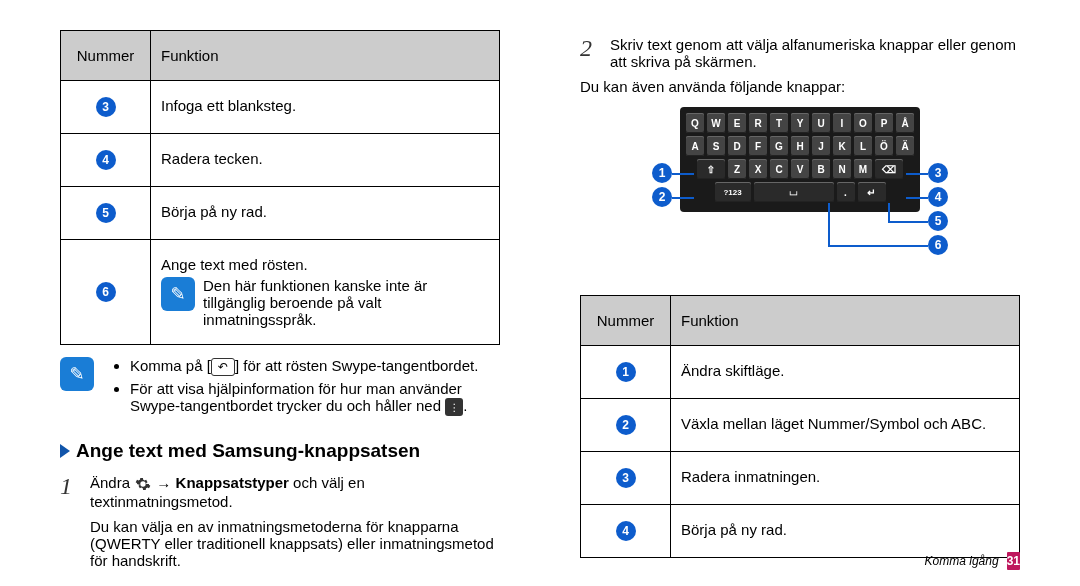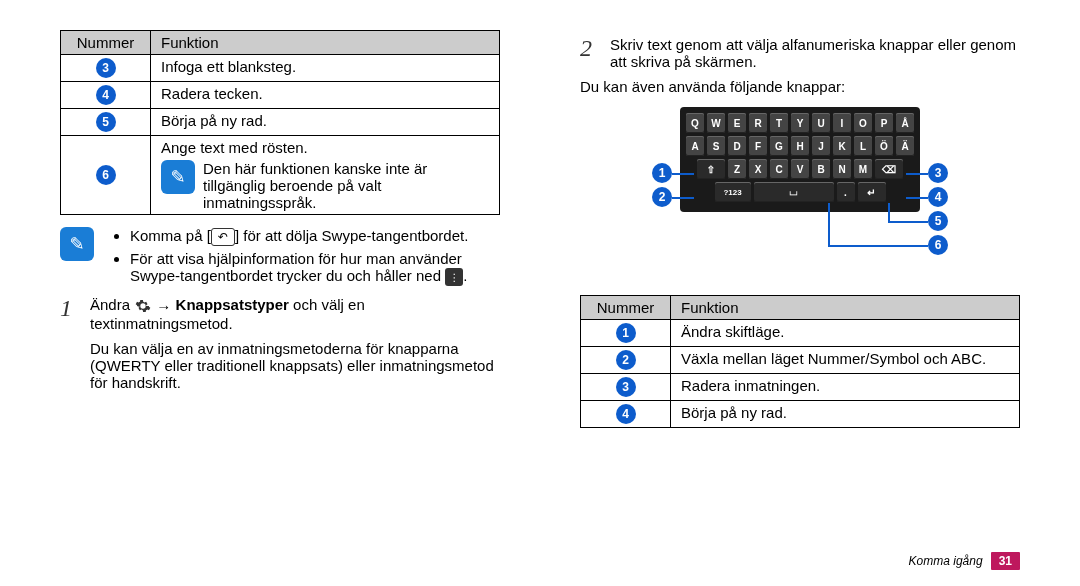--- a/index.html
+++ b/index.html
@@ -20,21 +20,21 @@
     flex-direction: column;
   }
   .column.right { padding: 30px 60px 20px 40px; }
   table {
     border-collapse: collapse;
     width: 100%;
     font-size: 15px;
   }
   th, td {
     border: 1px solid #000;
-    padding: 3px 10px;
+    padding: 16px 10px;
     text-align: left;
     vertical-align: top;
   }
   thead th {
     background: #ccc;
     font-weight: normal;
   }
   th:first-child, td:first-child {
     width: 90px;
     text-align: center;
@@ -176,21 +176,21 @@
     right: 60px;
     font-size: 12px;
     display: flex;
     align-items: center;
     gap: 8px;
     font-style: italic;
   }
   .page-footer .pg {
     background: #be185d;
     color: #fff;
-    padding: 2px 8px;
+    padding: 2px 0;
     font-style: normal;
     font-weight: bold;
     border-radius: 1px;
   }
   .subtext { margin-top: 8px; font-size: 15px; }
 </style>
 </head>
 <body>
 
 <div class="column left">
@@ -224,28 +224,32 @@
           </div>
         </td>
       </tr>
     </tbody>
   </table>
 
   <div class="note-block">
     <span class="note-icon">✎</span>
     <ul>
       <li>
-        <span>Komma på [</span><span class="back-icon">↶</span><span>] för att dölja Swype-tangentbordet.</span>
+        <span>Komma på [</span><span class="back-icon">↶</span><span>] för att rösten Swype-tangentbordet.</span>
       </li>
       <li>
         <span>För att visa hjälpinformation för hur man använder Swype-tangentbordet trycker du och håller ned </span><span class="hold-icon">⋮</span><span>.</span>
       </li>
     </ul>
   </div>
 
+  <div class="section-heading">
+    <span class="marker"></span>
+    <span>Ange text med Samsung-knappsatsen</span>
+  </div>
 
   <div class="step">
     <div class="num">1</div>
     <div class="body">
       <div>
         <span>Ändra </span><span class="gear-icon">
             <svg viewBox="0 0 24 24" width="16" height="16">
               <path fill="#333" d="M12 8a4 4 0 100 8 4 4 0 000-8zm9 4a7 7 0 01-.1 1.2l2.1 1.6-2 3.4-2.5-1a7 7 0 01-2 1.2l-.4 2.6h-4l-.4-2.6a7 7 0 01-2-1.2l-2.5 1-2-3.4 2.1-1.6A7 7 0 013 12a7 7 0 01.1-1.2L1 9.2l2-3.4 2.5 1a7 7 0 012-1.2L7.9 3h4l.4 2.6a7 7 0 012 1.2l2.5-1 2 3.4-2.1 1.6c.1.4.1.8.1 1.2z"></path>
             </svg>
           </span><span> → </span><b>Knappsatstyper</b><span> och välj en textinmatningsmetod.</span>

